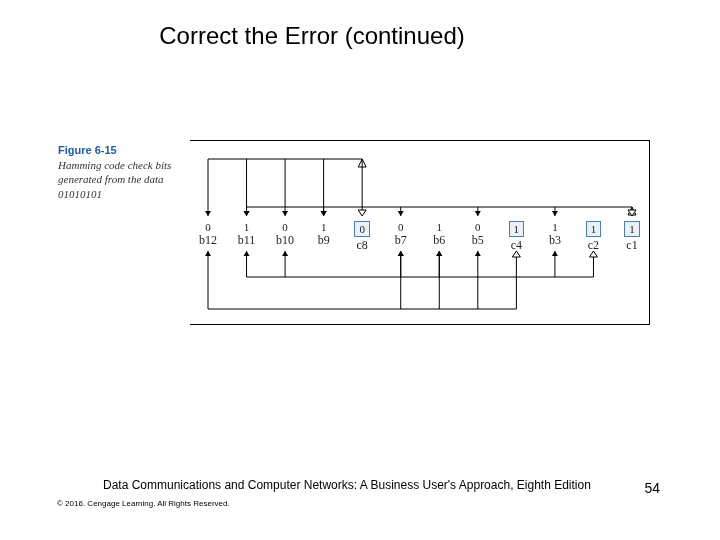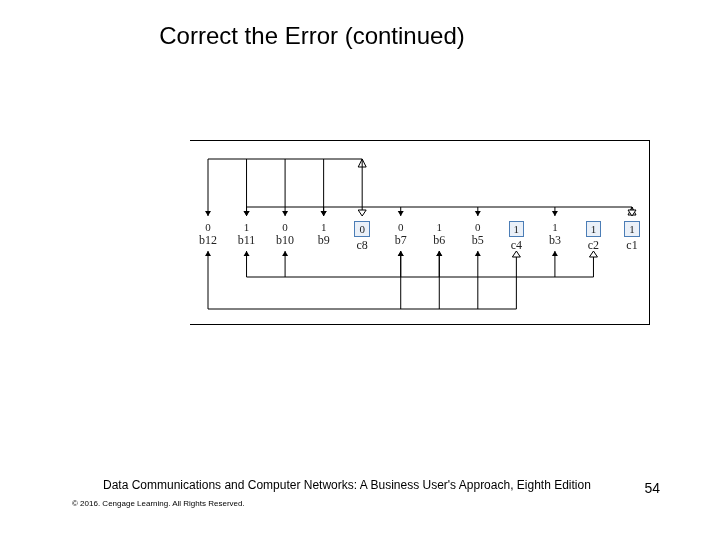--- a/index.html
+++ b/index.html
@@ -78,21 +78,21 @@
   }
   .footer-book {
     position: absolute;
     left: 75px;
     bottom: 48px;
     font-size: 12px;
     margin-left: 28px;
   }
   .footer-copy {
     position: absolute;
-    left: 72px;
+    left: 57px;
     bottom: 32px;
     font-size: 8px;
   }
   .page-num {
     position: absolute;
     right: 60px;
     bottom: 44px;
     font-size: 14px;
   }
   svg.diag-lines {
@@ -103,20 +103,22 @@
     height: 185px;
     pointer-events: none;
   }
 </style>
 </head>
 <body>
 
 <div class="slide-title">Correct the Error (continued)</div>
 
 <div class="figure-caption">
+  <div class="figure-number">Figure 6-15</div>
+  <div class="figure-desc">Hamming code check bits generated from the data 01010101</div>
 </div>
 
 <div class="diagram-outer">
   <div class="diagram" id="diagram">
       <div class="bit" style="left: 3px; top: 80px;">
         <span class="val">0</span>
         <span class="lab">b12</span>
       </div>
       <div class="bit" style="left: 41.5455px; top: 80px;">
         <span class="val">1</span>

